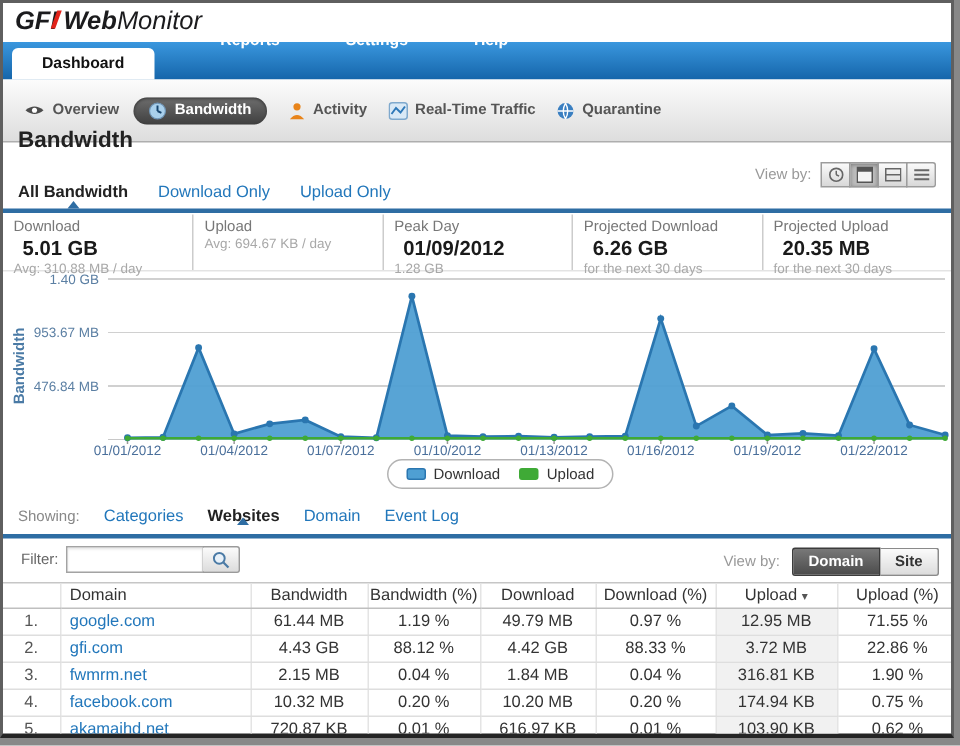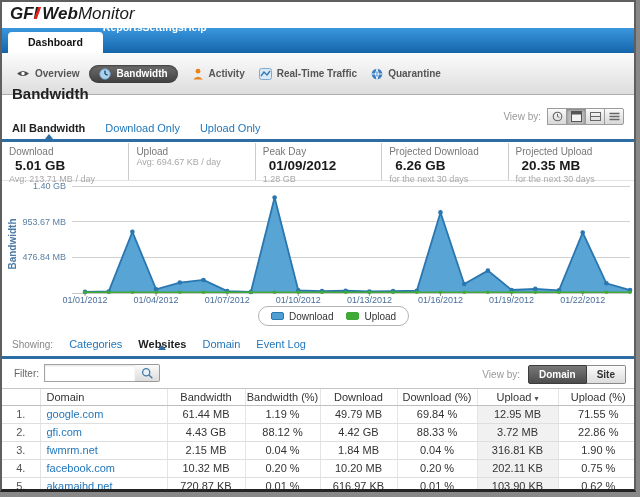--- a/index.html
+++ b/index.html
@@ -8,21 +8,21 @@
            border:2px solid #5f5f5f; border-bottom:3px solid #242424; overflow:hidden;
            font-family:"Liberation Sans", sans-serif; }
   
   .topbar { position:absolute; top:0; left:0; right:0; height:26px; background:#fff; }
   .logo { position:absolute; left:8px; top:2px; font-size:17px; font-style:italic; color:#1b1b1d; white-space:nowrap; }
   .lg-b { font-weight:bold; }
   .lg-slash { display:inline-block; width:3px; height:12px; background:#e2231a; transform:skewX(-20deg); margin:0 3px 0 -2px; }
   
   .navbar { position:absolute; top:26px; left:0; right:0; height:25px;
             background:linear-gradient(#3a97de,#1565aa); display:flex; align-items:flex-end; }
-  .nav-tab { height:38px; line-height:25px; color:#fff; font-weight:bold; font-size:10.5px; cursor:default; }
+  .nav-tab { height:38px; line-height:25px; color:#fff; font-weight:bold; font-size:10.5px; margin-left:44px; cursor:default; }
   .nav-tab.active { background:#fff; color:#111; height:21px; line-height:21px; border-radius:4px 4px 0 0; padding:0 20px; margin-left:6px; }
   
   .subnav { position:absolute; top:51px; left:0; right:0; height:42px;
             background:linear-gradient(#fcfcfc,#dddddd); border-bottom:1px solid #aeaeae;
             display:flex; align-items:center; font-size:10px; font-weight:bold; color:#555; }
   .subnav-item { display:flex; align-items:center; gap:5px; margin-left:14px; }
   .subnav-item.active { background:linear-gradient(#6e6e6e,#3f3f3f); border-radius:11px; color:#fff;
                         padding:3px 10px; margin-left:10px; box-shadow:inset 0 1px 2px rgba(0,0,0,.45); }
   .subnav-item .ic { display:flex; }
   
@@ -185,21 +185,21 @@
     <span class="tab-link active">All Bandwidth</span>
     <span class="tab-link">Download Only</span>
     <span class="tab-link">Upload Only</span>
   </div>
   <div class="rule" style="top:137px;"></div>
 
   <div class="stats">
     <div class="stat">
       <div class="stat-label">Download</div>
       <div class="stat-value">5.01 GB</div>
-      <div class="stat-sub">Avg: 213.71 MB / day</div>
+      <div class="stat-sub">Avg: 310.88 MB / day</div>
     </div>
     <div class="stat">
       <div class="stat-label">Upload</div>
       <div class="stat-sub">Avg: 694.67 KB / day</div>
     </div>
     <div class="stat">
       <div class="stat-label">Peak Day</div>
       <div class="stat-value">01/09/2012</div>
       <div class="stat-sub">1.28 GB</div>
     </div>
@@ -351,21 +351,21 @@
             <th>Upload (%)</th>
           </tr>
         </thead>
       <tbody>
           <tr>
             <td class="c-rank">1.</td>
             <td class="c-domain"><a href="#">google.com</a></td>
             <td>61.44 MB</td>
             <td>1.19 %</td>
             <td>49.79 MB</td>
-            <td>69.84 %</td>
+            <td>0.97 %</td>
             <td class="sorted">12.95 MB</td>
             <td>71.55 %</td>
           </tr>
           <tr>
             <td class="c-rank">2.</td>
             <td class="c-domain"><a href="#">gfi.com</a></td>
             <td>4.43 GB</td>
             <td>88.12 %</td>
             <td>4.42 GB</td>
             <td>88.33 %</td>
@@ -382,21 +382,21 @@
             <td class="sorted">316.81 KB</td>
             <td>1.90 %</td>
           </tr>
           <tr>
             <td class="c-rank">4.</td>
             <td class="c-domain"><a href="#">facebook.com</a></td>
             <td>10.32 MB</td>
             <td>0.20 %</td>
             <td>10.20 MB</td>
             <td>0.20 %</td>
-            <td class="sorted">202.11 KB</td>
+            <td class="sorted">174.94 KB</td>
             <td>0.75 %</td>
           </tr>
           <tr>
             <td class="c-rank">5.</td>
             <td class="c-domain"><a href="#">akamaihd.net</a></td>
             <td>720.87 KB</td>
             <td>0.01 %</td>
             <td>616.97 KB</td>
             <td>0.01 %</td>
             <td class="sorted">103.90 KB</td>

